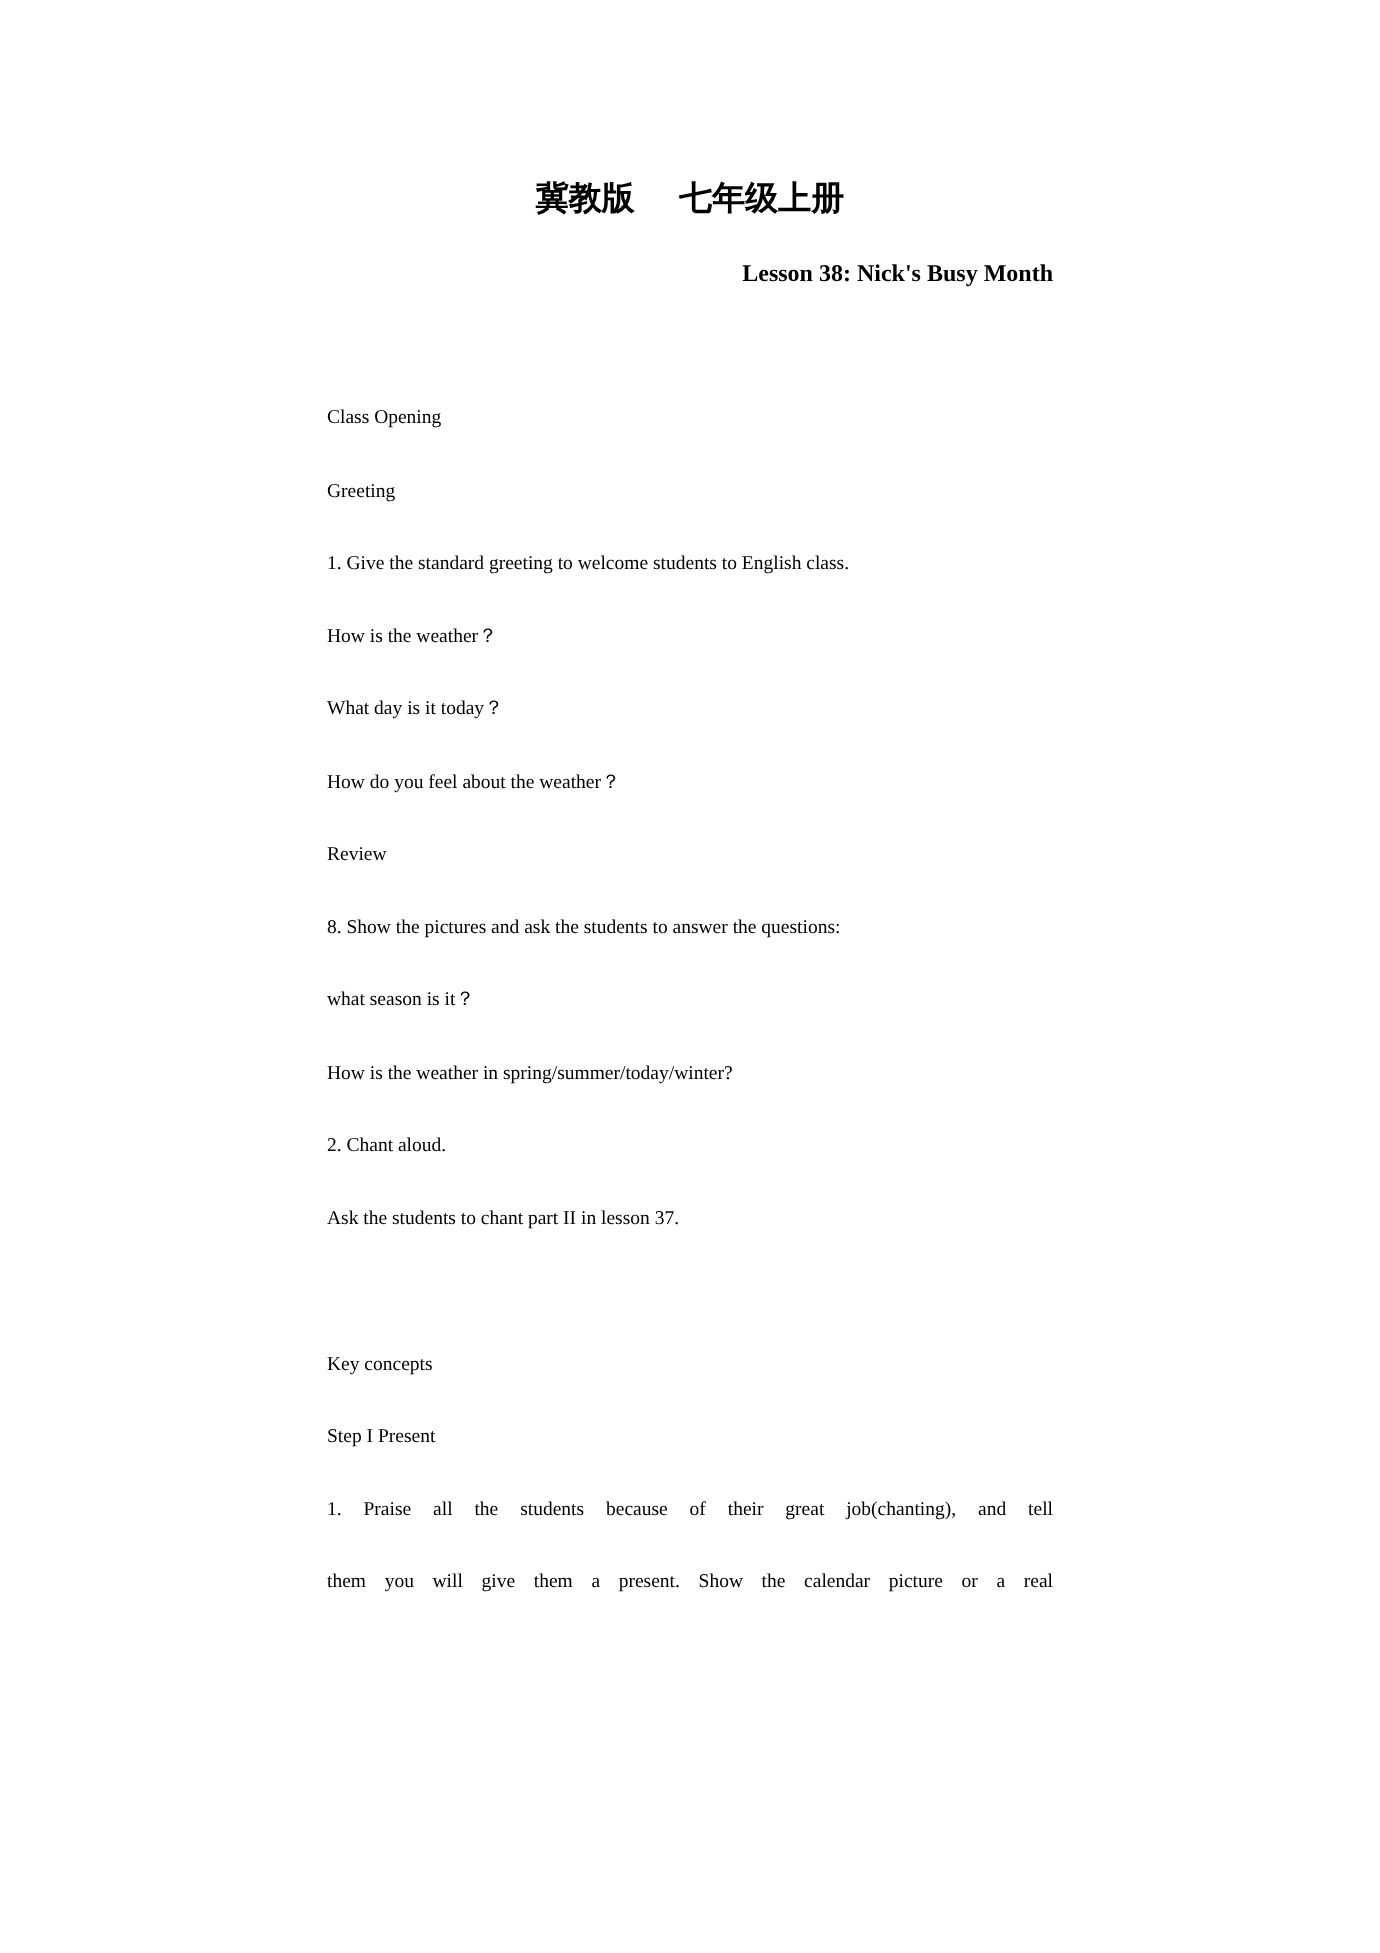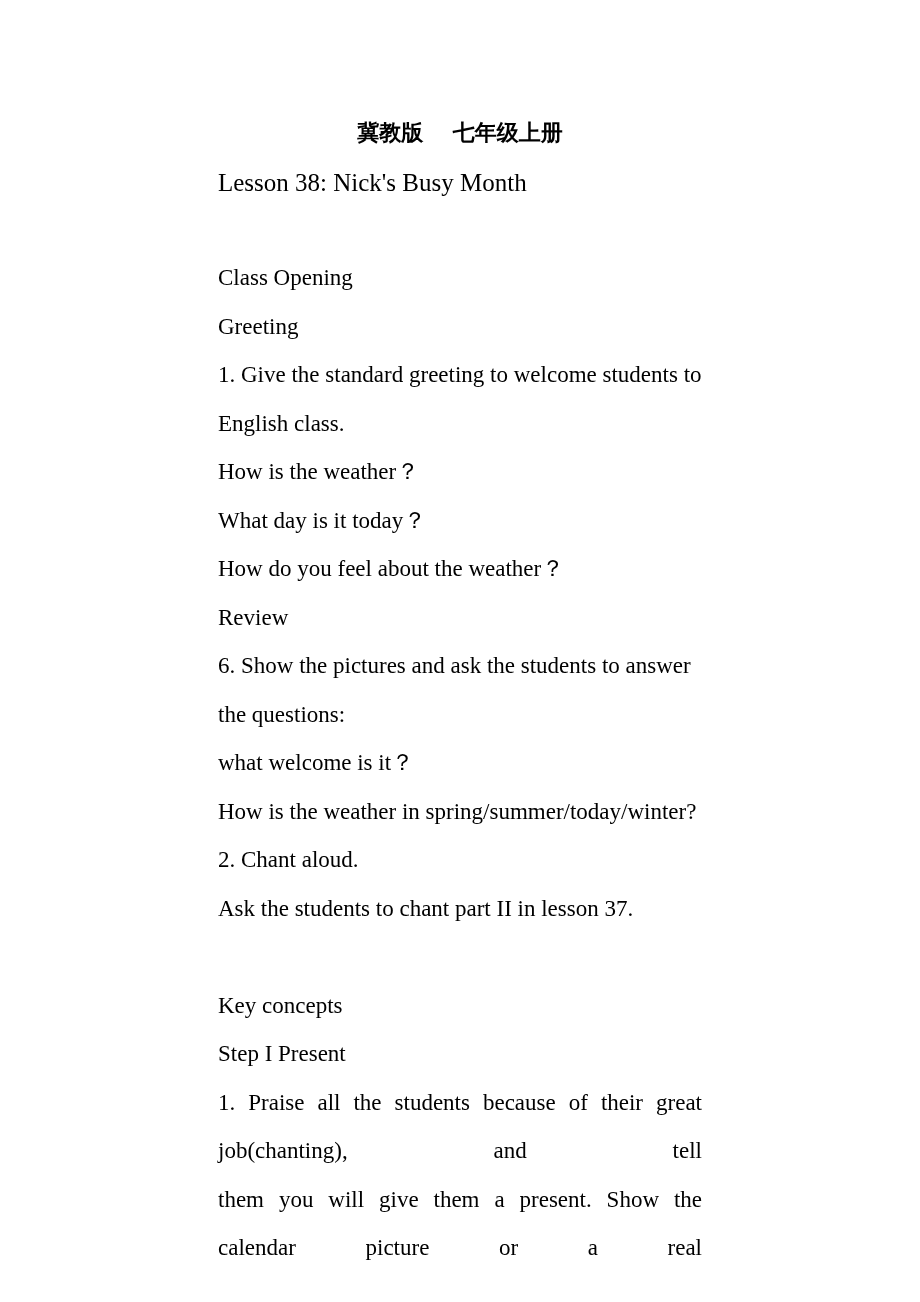--- a/index.html
+++ b/index.html
@@ -21,28 +21,28 @@
   .doc-title {
     margin: 0;
     font-size: 22px;
     line-height: 50px;
     font-weight: bold;
     text-align: center;
     font-family: "DejaVu Sans", "Liberation Sans", sans-serif;
   }
   .doc-subtitle {
     margin: 0;
-    font-size: 25px;
+    font-size: 16px;
     line-height: 50px;
-    font-weight: normal;
-    text-align: left;
+    font-weight: bold;
+    text-align: right;
   }
   .doc-body {
     margin-top: 46px;
-    font-size: 23px;
+    font-size: 13px;
   }
   .para {
     margin: 0;
     line-height: 48.5px;
     min-height: 48.5px;
     text-align: left;
     word-spacing: normal;
   }
   .para.blank {
     
@@ -62,22 +62,22 @@
   <h2 class="doc-subtitle">Lesson 38: Nick's Busy Month</h2>
 
   <div class="doc-body">
     <p class="para">Class Opening</p>
     <p class="para">Greeting</p>
     <p class="para">1. Give the standard greeting to welcome students to English class.</p>
     <p class="para">How is the weather？</p>
     <p class="para">What day is it today？</p>
     <p class="para">How do you feel about the weather？</p>
     <p class="para">Review</p>
-    <p class="para">6. Show the pictures and ask the students to answer the questions:</p>
-    <p class="para">what welcome is it？</p>
+    <p class="para">8. Show the pictures and ask the students to answer the questions:</p>
+    <p class="para">what season is it？</p>
     <p class="para">How is the weather in spring/summer/today/winter?</p>
     <p class="para">2. Chant aloud.</p>
     <p class="para">Ask the students to chant part II in lesson 37.</p>
     <p class="para blank"></p>
     <p class="para">Key concepts</p>
     <p class="para">Step I Present</p>
     <p class="para jline">1. Praise all the students because of their great job(chanting), and tell</p>
     <p class="para jline">them you will give them a present. Show the calendar picture or a real</p>
   </div>
 

